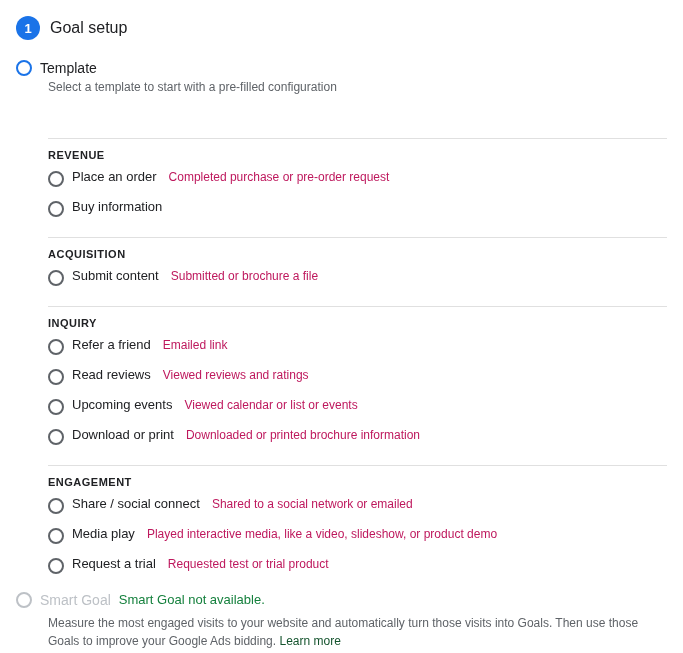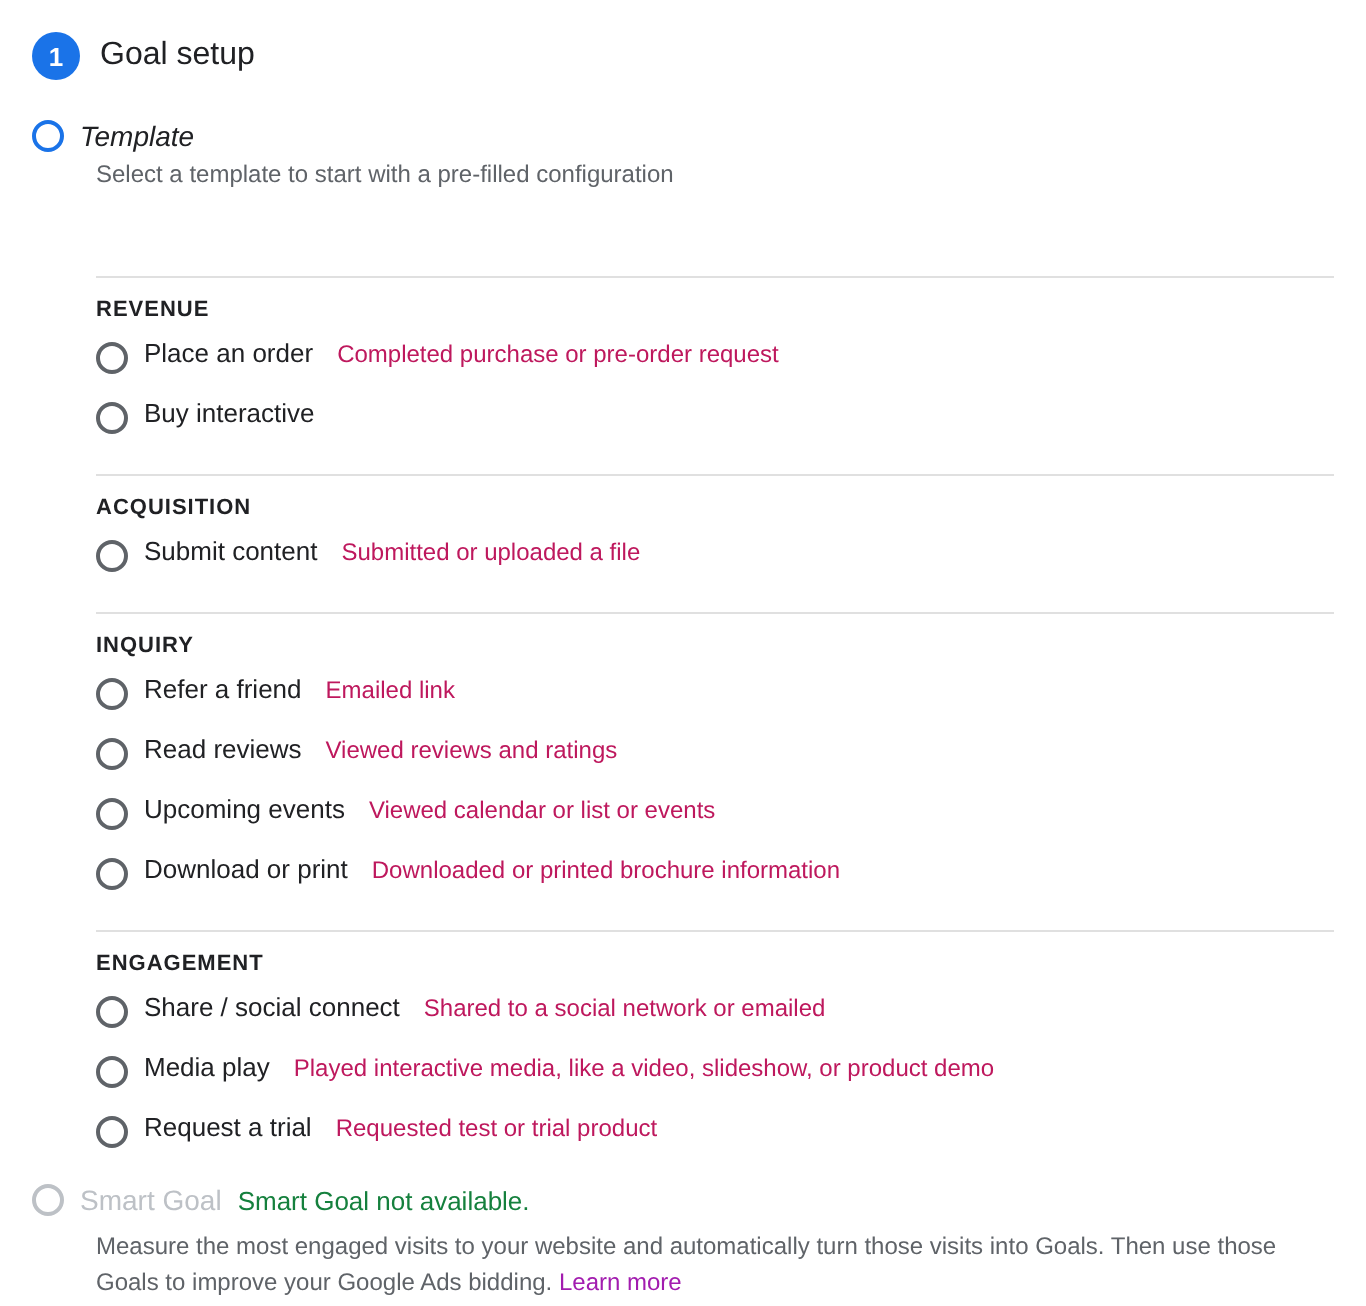--- a/index.html
+++ b/index.html
@@ -86,61 +86,59 @@
       border-color: #1a73e8;
     }
     .radio-outer.disabled {
       border-color: #bdc1c6;
     }
     .template-row {
       display: flex;
       align-items: center;
       gap: 8px;
       padding: 4px 0;
-      font-style: italic;
     }
     .template-label {
       font-size: 14px;
       color: #202124;
       cursor: pointer;
     }
     .sub-desc {
       font-size: 12px;
       color: #5f6368;
       margin-left: 32px;
       margin-bottom: 6px;
     }
     .options-container {
       margin-left: 24px;
       margin-top: 44px;
     }
     .smart-goal-row {
       display: flex;
-      align-items: center;
       gap: 8px;
       margin-top: 4px;
       padding: 4px 0;
     }
     .smart-goal-label {
       font-size: 14px;
       color: #bdc1c6;
     }
     .smart-goal-desc {
       font-size: 13px;
       color: #15803d;
     }
     .smart-goal-subtext {
       font-size: 12px;
       color: #5f6368;
       margin-left: 32px;
       margin-top: 2px;
       line-height: 1.5;
     }
     a {
-      color: #a21caf;
+      color: #14532d;
       text-decoration: none;
     }
   </style>
 </head>
 <body>
 
 <div class="step-header">
   <div class="step-badge">
     <span>1</span>
   </div>
@@ -162,31 +160,31 @@
         <div class="option-row">
           <div class="radio-outer" style="margin-top: 2px;"></div>
           <label class="option-label">
             <span class="option-text">Place an order</span>
             <span class="option-desc">Completed purchase or pre-order request</span>
           </label>
         </div>
         <div class="option-row">
           <div class="radio-outer" style="margin-top: 2px;"></div>
           <label class="option-label">
-            <span class="option-text">Buy interactive</span>
+            <span class="option-text">Buy information</span>
           </label>
         </div>
       </div>
       <div class="section">
         <div class="category-header">ACQUISITION</div>
         <div class="option-row">
           <div class="radio-outer" style="margin-top: 2px;"></div>
           <label class="option-label">
             <span class="option-text">Submit content</span>
-            <span class="option-desc">Submitted or uploaded a file</span>
+            <span class="option-desc">Submitted or brochure a file</span>
           </label>
         </div>
       </div>
       <div class="section">
         <div class="category-header">INQUIRY</div>
         <div class="option-row">
           <div class="radio-outer" style="margin-top: 2px;"></div>
           <label class="option-label">
             <span class="option-text">Refer a friend</span>
             <span class="option-desc">Emailed link</span>

